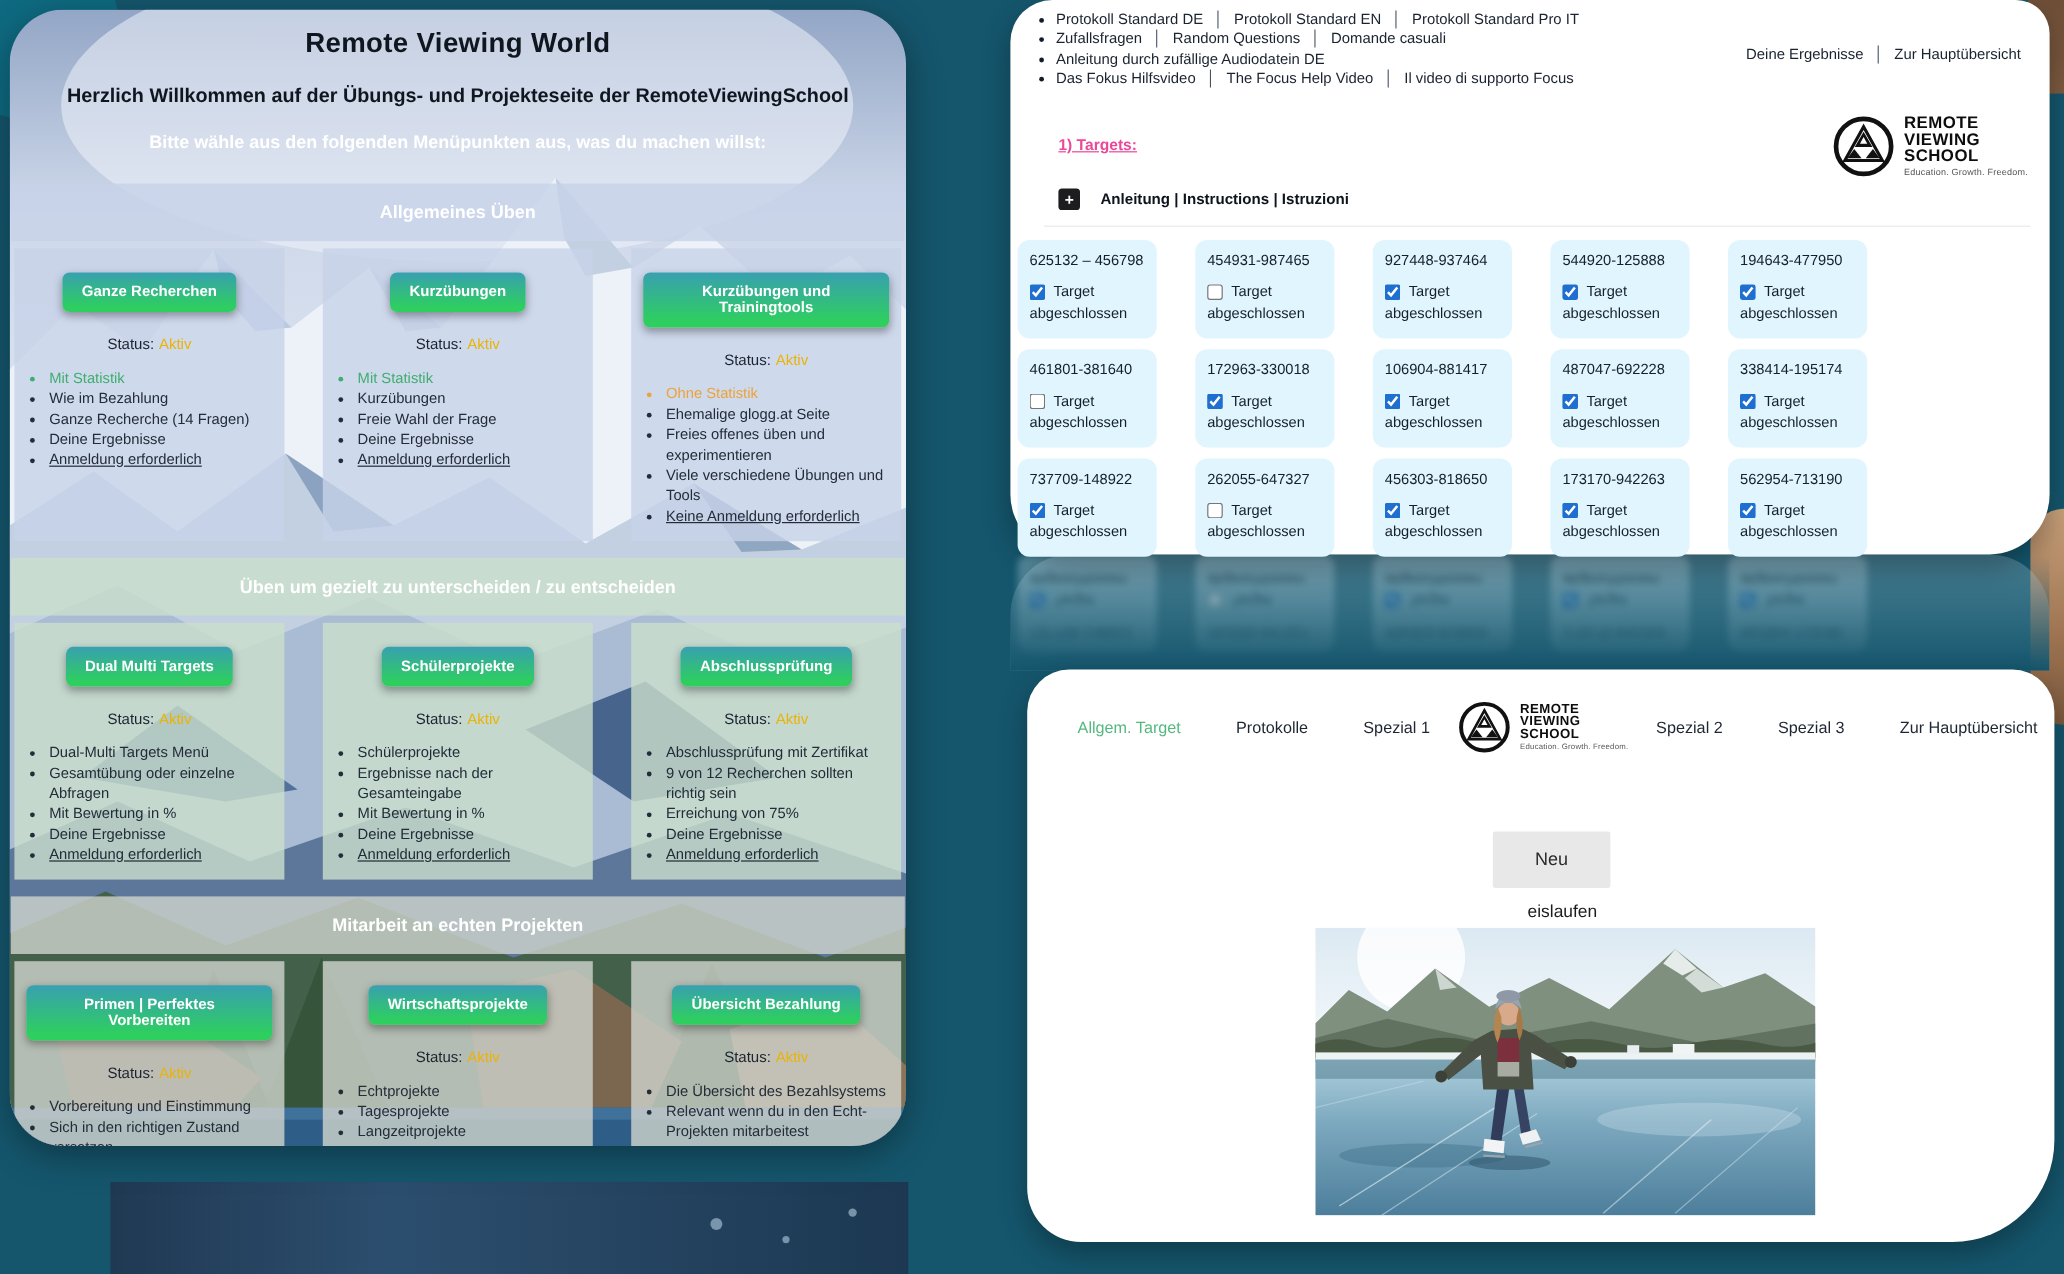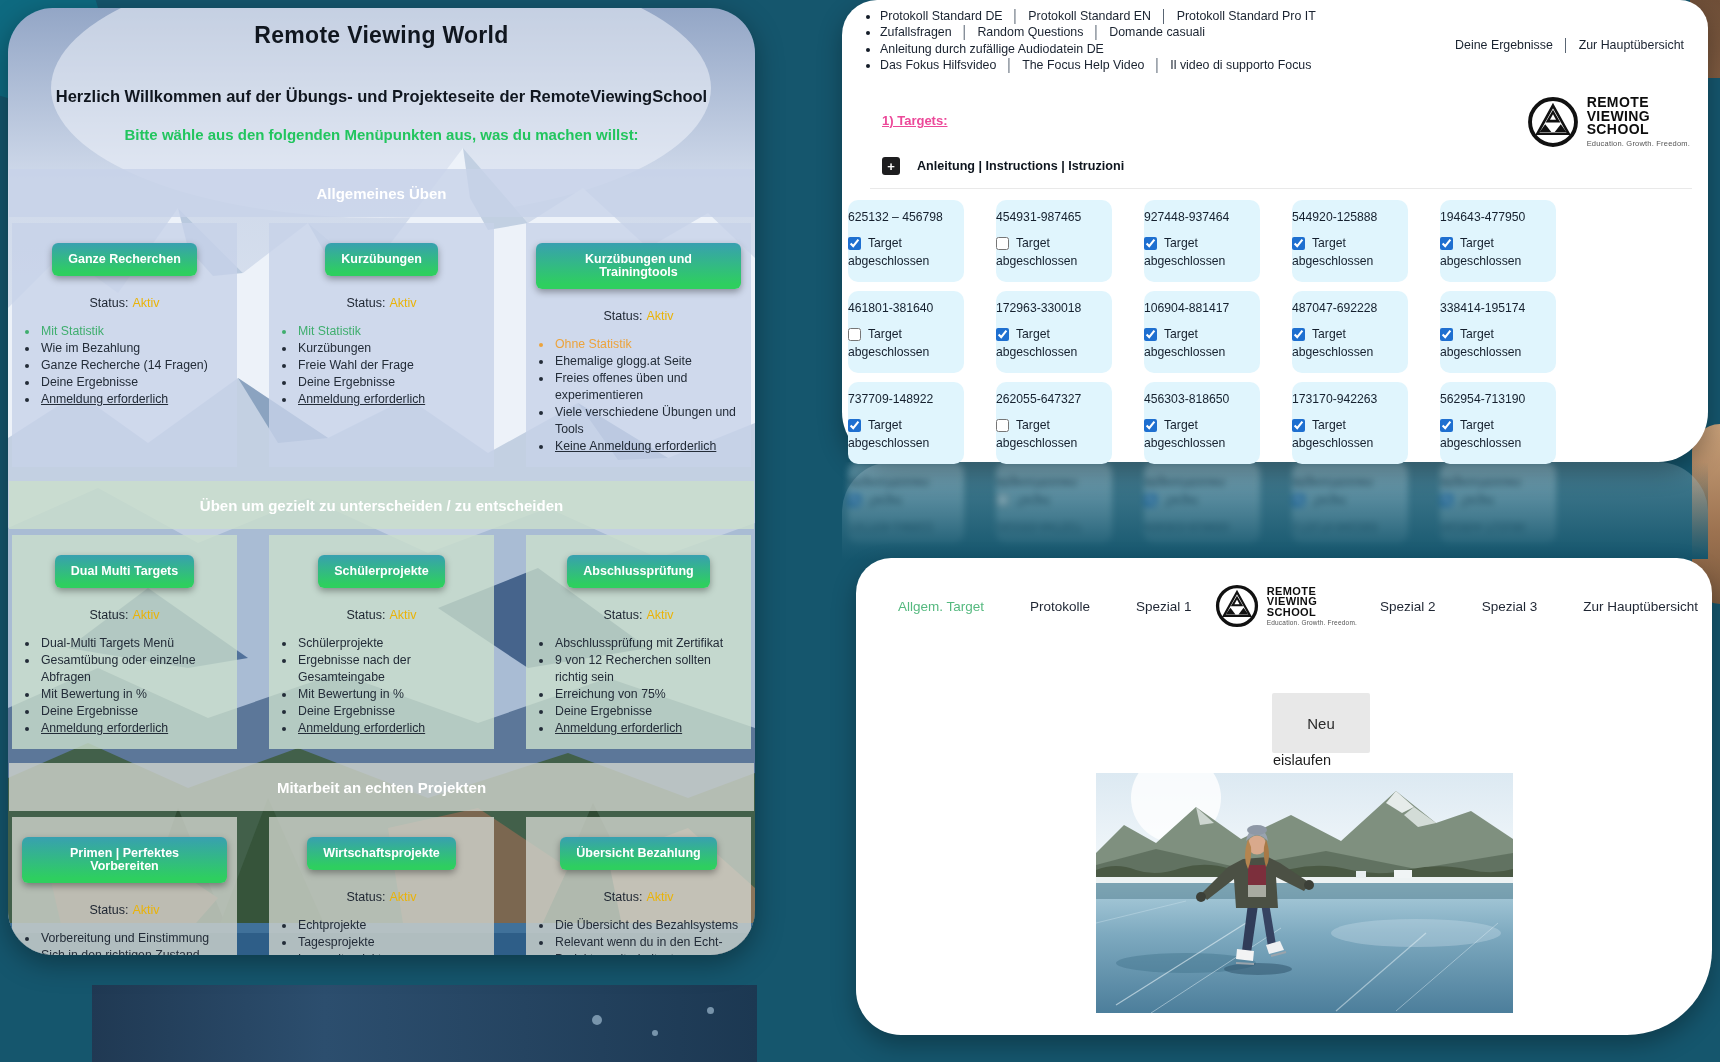--- a/index.html
+++ b/index.html
@@ -9,23 +9,23 @@
   .corner-accent{position:absolute;left:-50px;top:-50px;width:150px;height:150px;border-radius:50%;background:#0e6a80;}
   .brown-top{position:absolute;right:0;top:0;width:30px;height:78px;background:linear-gradient(180deg,#6f4f38,#7d5a40);}
   .brown-mid{position:absolute;right:0;top:424px;width:28px;height:180px;border-radius:70px 0 0 70px;background:linear-gradient(180deg,#caa27b,#9c7250 60%,#7c5a3e);}
   .bottom-left-band{position:absolute;left:92px;top:985px;width:665px;height:77px;background:linear-gradient(90deg,#203953,#2c4e6e 35%,#254461 65%,#1c3852);}
   .band-light{position:absolute;border-radius:50%;background:#9db9cf;opacity:.7;}
 
   
   .left-panel{position:absolute;left:8px;top:8px;width:747px;height:947px;border-radius:45px;overflow:hidden;box-shadow:0 8px 28px rgba(0,0,0,.35);}
   .lp-bg{position:absolute;inset:0;width:100%;height:100%;}
   .lp-content{position:absolute;inset:0;display:flex;flex-direction:column;}
-  .lp-title{margin:14px 0 16px;text-align:center;font-size:23px;font-weight:bold;color:#10161f;letter-spacing:.3px;}
+  .lp-title{margin:14px 0 0;text-align:center;font-size:23px;font-weight:bold;color:#10161f;letter-spacing:.3px;}
   .lp-sub1{margin:22px 26px 0;text-align:center;font-size:16.5px;font-weight:bold;color:#10161f;}
-  .lp-sub2{margin:20px 30px 0;text-align:center;font-size:15px;font-weight:bold;color:#22c55e;}
+  .lp-sub2{margin:20px 30px 0;text-align:center;font-size:15px;font-weight:bold;color:#ffffff;}
   .lp-sections{margin-top:26px;display:flex;flex-direction:column;}
   .lp-section{margin-bottom:14px;}
   .lp-heading{height:48px;display:flex;align-items:center;justify-content:center;font-weight:bold;font-size:15px;color:#ffffff;margin:0 1px;}
   .lp-cards{display:grid;grid-template-columns:repeat(3,1fr);gap:32px;padding:0 4px;margin-top:6px;}
   .lp-card{padding:20px 10px 12px;min-height:175px;}
   .theme-blue .lp-heading,.theme-blue .lp-card{background:rgba(199,210,233,.8);}
   .theme-green .lp-heading,.theme-green .lp-card{background:rgba(203,223,204,.8);}
   .theme-gray .lp-heading,.theme-gray .lp-card{background:rgba(209,212,205,.8);}
   .lp-section:last-child .lp-card{min-height:220px;}
   .lp-btn{display:block;margin:0 auto;padding:10px 16px;max-width:210px;font-size:12.5px;font-weight:bold;color:#fff;border:none;border-radius:6px;background:linear-gradient(180deg,#38a0b0,#2ecf5f 90%);box-shadow:0 3px 7px rgba(0,0,0,.35);font-family:inherit;cursor:pointer;line-height:13px;}
@@ -43,21 +43,21 @@
   .tp-link{color:#1a2330;text-decoration:none;cursor:pointer;}
   .sep{margin:0 9px;color:#435060;font-weight:300;}
   .tp-bullets{position:absolute;left:12px;top:8px;margin:0;padding-left:26px;list-style:disc;}
   .tp-bullet{font-size:12.4px;line-height:16.4px;color:#131c28;}
   .tp-heading{position:absolute;left:40px;top:113px;font-weight:bold;font-size:13px;text-decoration:underline;color:#ec4899;}
   .tp-expander{position:absolute;left:40px;top:157px;display:flex;align-items:center;}
   .plus{width:18px;height:18px;background:#1d1d1f;color:#fff;border-radius:3px;display:flex;align-items:center;justify-content:center;font-size:13px;font-weight:bold;cursor:pointer;}
   .exp-label{margin-left:17px;font-weight:bold;font-size:12.6px;color:#0d141d;}
   .tp-divider{position:absolute;left:28px;right:16px;top:188px;height:1px;background:#e9e9e9;}
   .tp-grid{position:absolute;left:6px;top:200px;display:grid;grid-template-columns:repeat(5,116px);gap:9px 32px;}
-  .tcard{height:82px;background:#e0f5fd;border-radius:10px;padding:10px 6px 0 0;box-sizing:border-box;}
+  .tcard{height:82px;background:#e0f5fd;border-radius:10px;padding:10px 6px 0 10px;box-sizing:border-box;}
   .tcard-id{font-size:12.2px;color:#15202e;white-space:nowrap;}
   .tcheck{display:flex;align-items:center;margin-top:12px;}
   .cb{width:13px;height:13px;margin:0 7px 0 0;accent-color:#1e6fd0;}
   .cb-t1{font-size:12.2px;color:#15202e;}
   .cb-t2{font-size:12.2px;color:#15202e;margin-top:4px;}
 
   
   .logo{display:flex;align-items:center;}
   .logo-lg{position:absolute;right:18px;top:96px;}
   .logo-mark{width:52px;height:52px;flex:none;}
@@ -74,21 +74,21 @@
   .refl-cards{position:absolute;left:6px;top:0;display:grid;grid-template-columns:repeat(5,116px);gap:32px;transform:scaleY(-1);filter:blur(3px);opacity:.55;}
   .refl-cards .tcard{background:rgba(223,245,253,.6);}
   .refl-fade{position:absolute;inset:0;background:linear-gradient(180deg,rgba(21,86,109,0) 0%,rgba(21,86,109,.5) 55%,#15566d 100%);}
 
   
   .bottom-panel{position:absolute;left:856px;top:558px;width:856px;height:477px;background:#fff;border-radius:35px 35px 85px 45px;box-shadow:0 10px 24px rgba(0,0,0,.3);}
   .bp-nav{position:absolute;left:42px;right:14px;top:16px;height:64px;display:flex;align-items:center;justify-content:space-between;}
   .nav-group{display:flex;align-items:center;gap:46px;}
   .bp-nav-item{font-size:13.5px;color:#1f2633;text-decoration:none;cursor:pointer;white-space:nowrap;}
   .bp-nav-item.active{color:#55b97f;}
-  .neu{position:absolute;left:416px;top:135px;width:98px;height:60px;background:#e8e8e8;border:none;border-radius:2px;font-size:15px;color:#2b2b2b;font-family:inherit;cursor:pointer;}
+  .neu{position:absolute;left:388px;top:135px;width:98px;height:47px;background:#e8e8e8;border:none;border-radius:2px;font-size:15px;color:#2b2b2b;font-family:inherit;cursor:pointer;}
   .word{position:absolute;left:346px;top:194px;width:200px;text-align:center;font-size:14.5px;color:#1c1c1c;}
   .photo{position:absolute;left:240px;top:215px;width:417px;height:240px;overflow:hidden;}
   .photo svg{display:block;width:100%;height:100%;}
 </style>
 </head>
 <body>
 
 <div class="canvas">
 
   <div class="corner-accent"></div>

